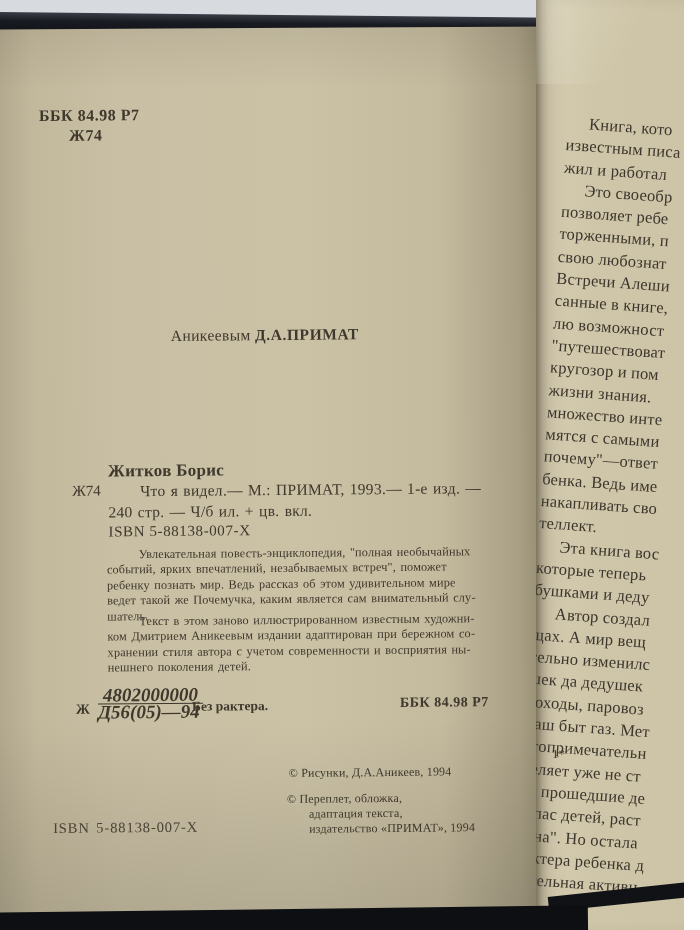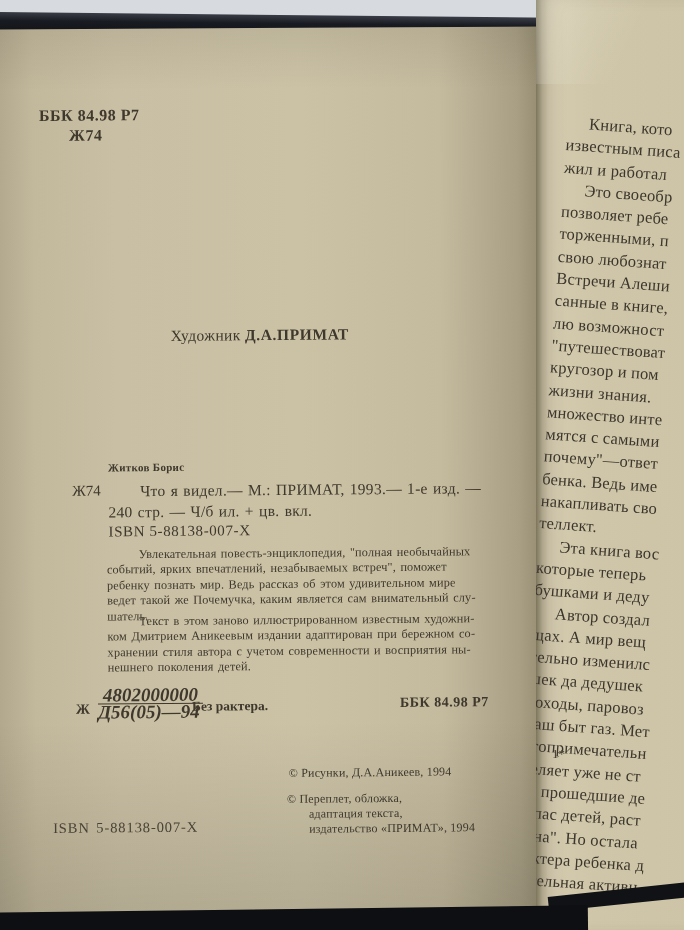--- a/index.html
+++ b/index.html
@@ -29,21 +29,21 @@
     background:
       linear-gradient(180deg, rgba(0,0,0,.07) 0%, rgba(0,0,0,0) 7%, rgba(0,0,0,0) 78%, rgba(0,0,0,.12) 100%),
       linear-gradient(90deg,#b1a78d 0%,#c2b89c 7%,#c9bfa4 22%,#cbc2a6 55%,#c4ba9e 80%,#a99f85 94%,#8c8468 100%);
   }
   .left-page-content { position:absolute; inset:0; transform:rotate(-0.2deg); color:#3f382c; }
   .abs { position:absolute; white-space:nowrap; }
   .bbk-block { left:46px; top:76px; font-size:16px; font-weight:600; letter-spacing:.5px; line-height:20px; }
   .bbk-block .l2 { padding-left:30px; }
   .artist-line { left:176px; top:298px; font-size:15.5px; letter-spacing:.4px; }
   .artist-line b { letter-spacing:.6px; }
-  .bib-author { left:112px; top:432px; font-size:11px; font-weight:700; letter-spacing:.3px; }
+  .bib-author { left:112px; top:432px; font-size:17px; font-weight:700; letter-spacing:.3px; }
   .bib-code { left:76px; top:453px; font-size:15px; }
   .bib-title { left:144px; top:453px; font-size:15.5px; letter-spacing:.3px; word-spacing:1px; }
   .bib-line2 { left:112px; top:474px; font-size:15.5px; letter-spacing:.3px; word-spacing:1px; }
   .bib-isbn { left:112px; top:494px; font-size:15px; letter-spacing:.6px; }
   .annotation { font-size:12.3px; line-height:15.4px; letter-spacing:.15px; word-spacing:1.2px; }
   .annotation-1 { left:110px; top:518px; }
   .annotation-2 { left:110px; top:585px; }
   .annotation .indent { padding-left:32px; }
   .index-letter { left:78px; top:672px; font-size:14px; font-weight:600; }
   .index-frac { left:100px; top:658px; display:inline-block; text-align:left;
@@ -84,21 +84,21 @@
   <div class="cover-top"></div>
 
   <div class="left-page">
     <div class="left-page-content">
 
       <div class="abs bbk-block">
         <div>ББК 84.98 Р7</div>
         <div class="l2">Ж74</div>
       </div>
 
-      <div class="abs artist-line"><span>Художник </span><b>Д.А.ПРИМАТ</b></div>
+      <div class="abs artist-line"><span>Аникеевым </span><b>Д.А.ПРИМАТ</b></div>
 
       <div class="abs bib-author">Житков Борис</div>
       <div class="abs bib-code">Ж74</div>
       <div class="abs bib-title">Что я видел.— М.: ПРИМАТ, 1993.— 1-е изд. —</div>
       <div class="abs bib-line2">240 стр. — Ч/б ил. + цв. вкл.</div>
       <div class="abs bib-isbn">ISBN 5-88138-007-X</div>
 
       <div class="abs annotation annotation-1">
 
       <div class="aline indent">Увлекательная повесть-энциклопедия, "полная необычайных</div>

